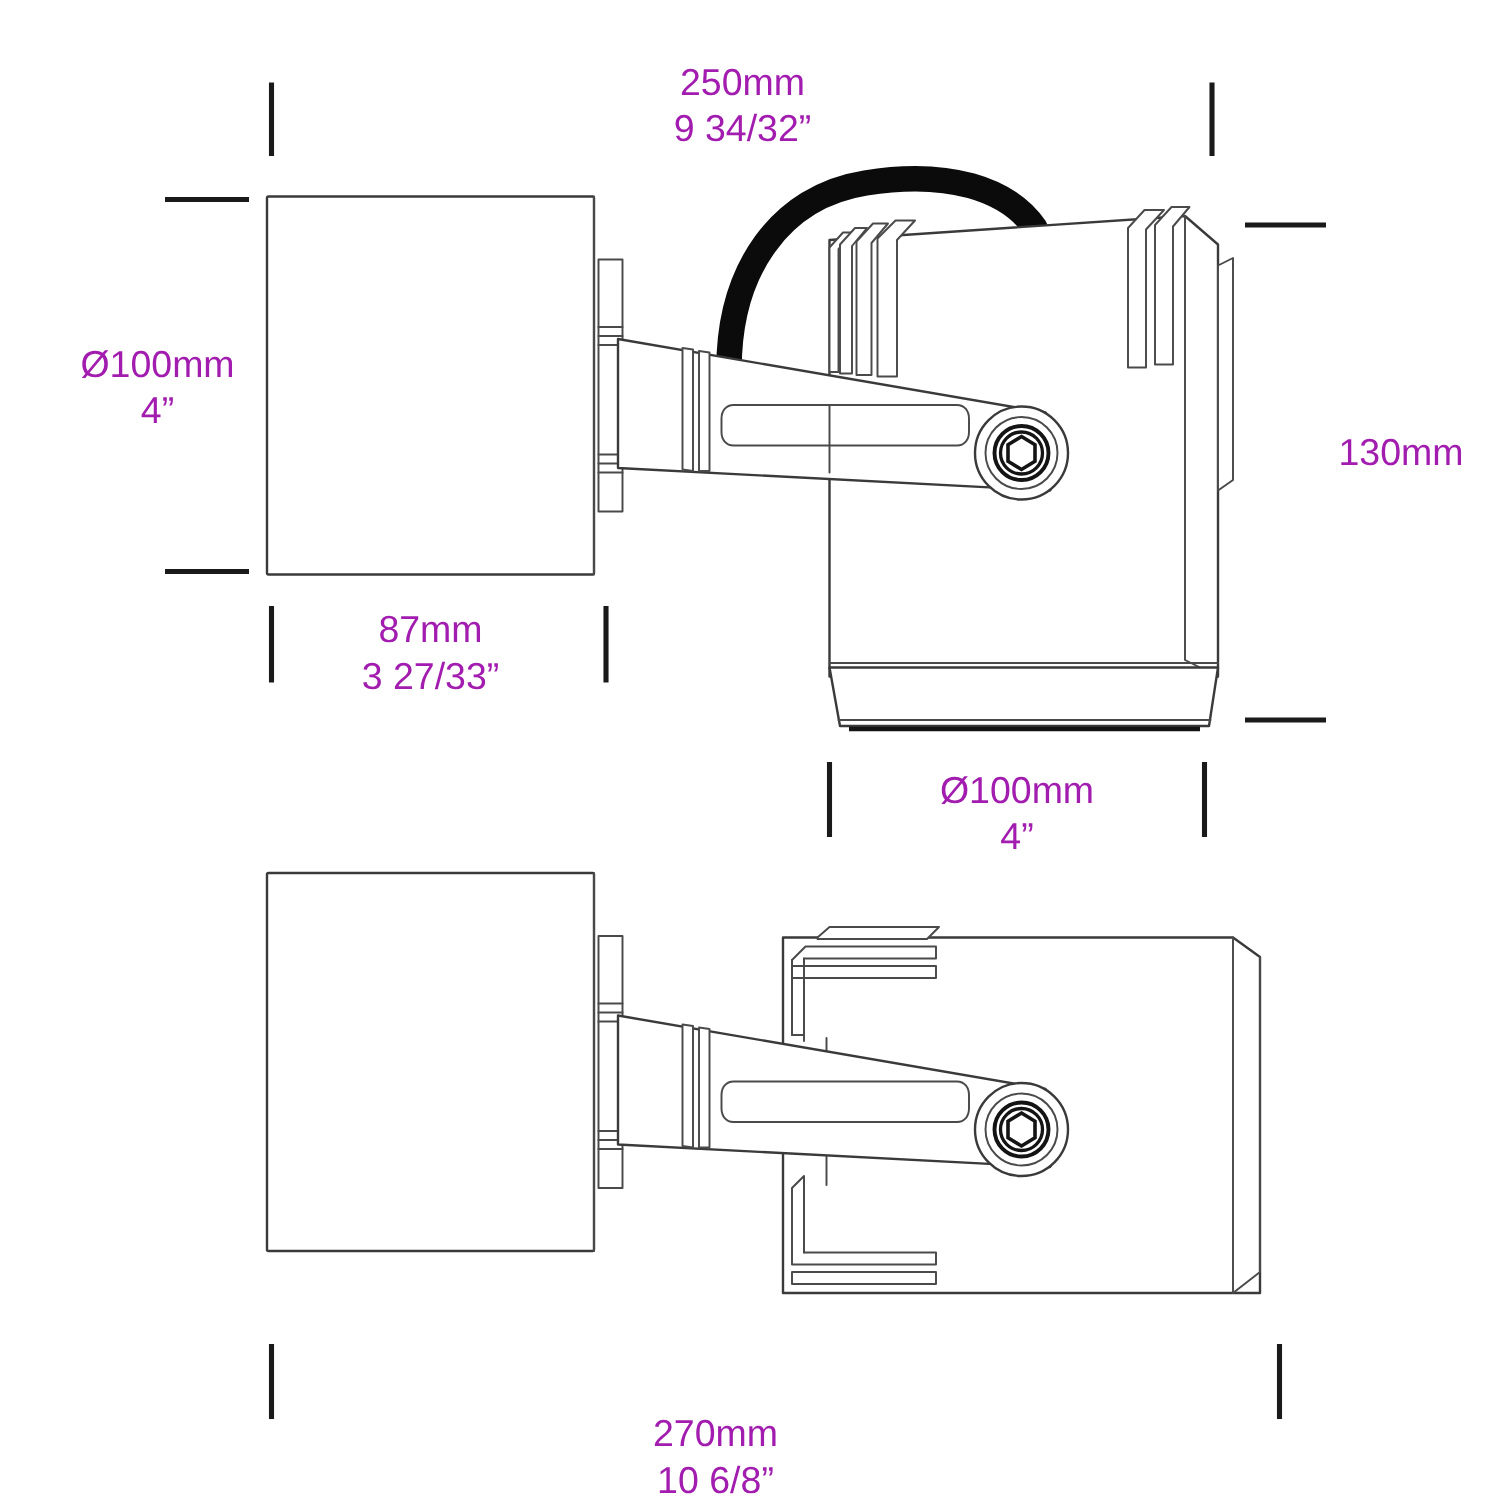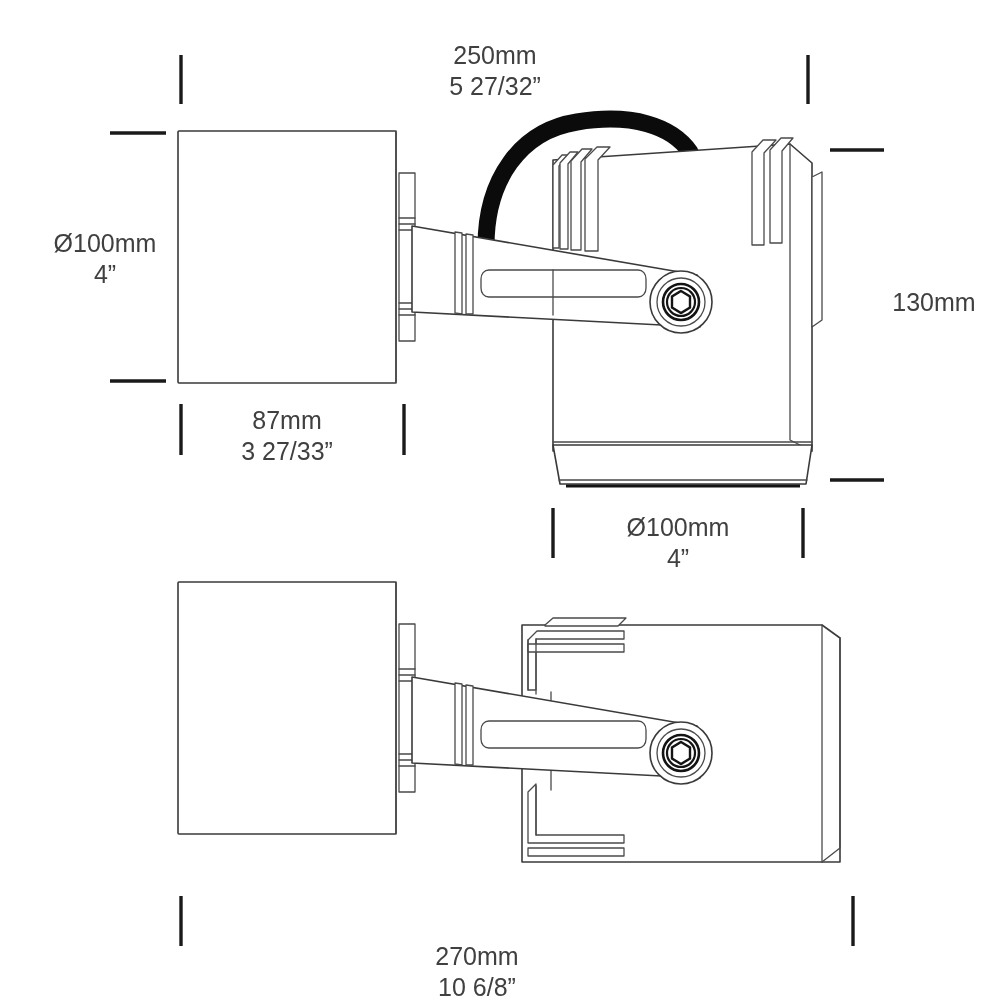--- a/index.html
+++ b/index.html
@@ -23,21 +23,21 @@
     top: 0;
     width: 1000px;
     height: 1000px;
   }
   .dim-label {
     position: absolute;
     text-align: center;
     font-family: "Liberation Sans", sans-serif;
     font-size: 25px;
     line-height: 31px;
-    color: #404040;
+    color: #a21caf;
     white-space: nowrap;
     letter-spacing: 0px;
   }
   .dim-label .l2 { display: block; }
 </style>
 </head>
 <body>
 
 <div id="sheet">
 
@@ -190,21 +190,21 @@
         <circle class="lnt" cx="681" cy="753" r="24"></circle>
         <circle cx="681" cy="753" r="18" fill="#ffffff" stroke="#141414" stroke-width="2.6"></circle>
         <circle cx="681" cy="753" r="14" fill="#ffffff" stroke="#141414" stroke-width="2.2"></circle>
         <polygon points="681,742 690,747.5 690,758.5 681,764 672,758.5 672,747.5" fill="#ffffff" stroke="#141414" stroke-width="2.4"></polygon>
       </g>
     </g>
   </svg>
 
   <div class="dim-label" style="left:394px; top:40px; width:202px;">
     <span>250mm</span>
-    <span class="l2">5 27/32”</span>
+    <span class="l2">9 34/32”</span>
   </div>
 
   <div class="dim-label" style="left:30px; top:228px; width:150px;">
     <span>Ø100mm</span>
     <span class="l2">4”</span>
   </div>
 
   <div class="dim-label" style="left:207px; top:405px; width:160px;">
     <span>87mm</span>
     <span class="l2">3 27/33”</span>

